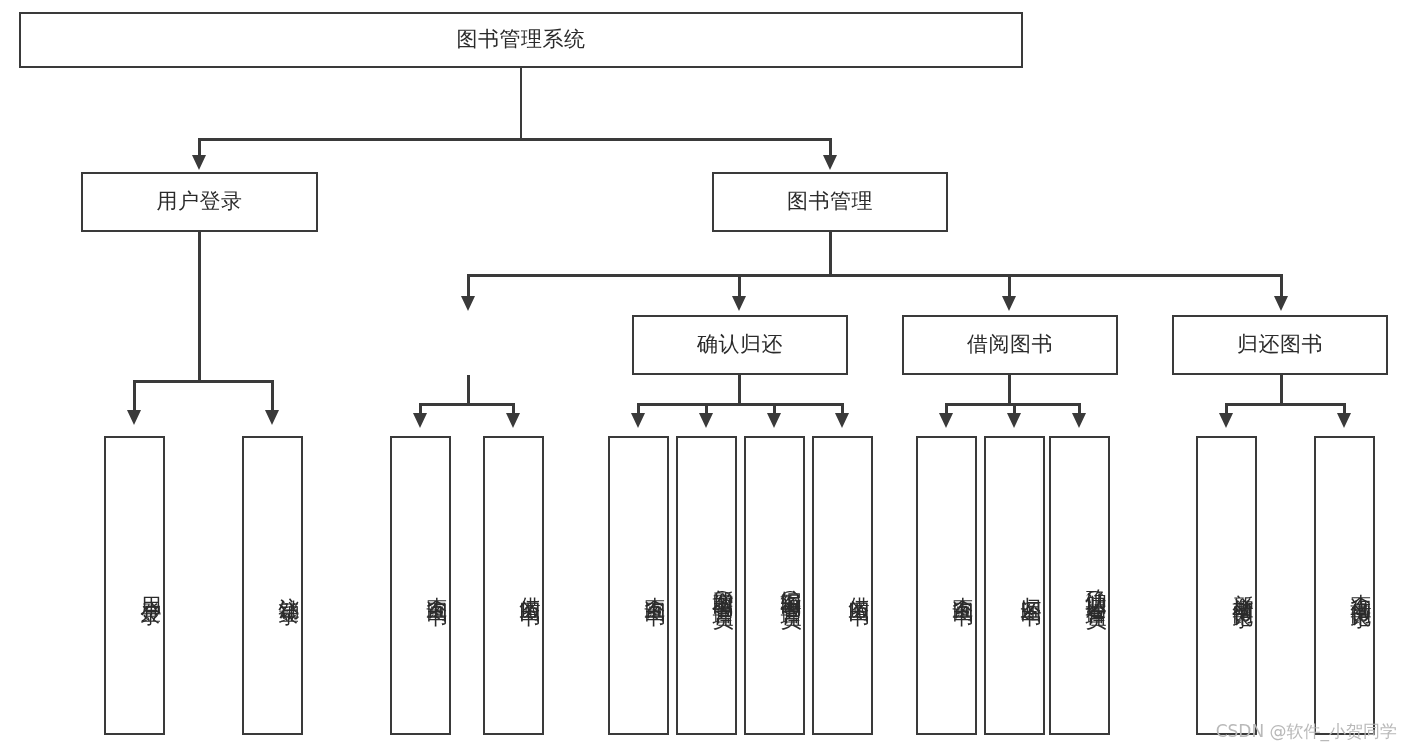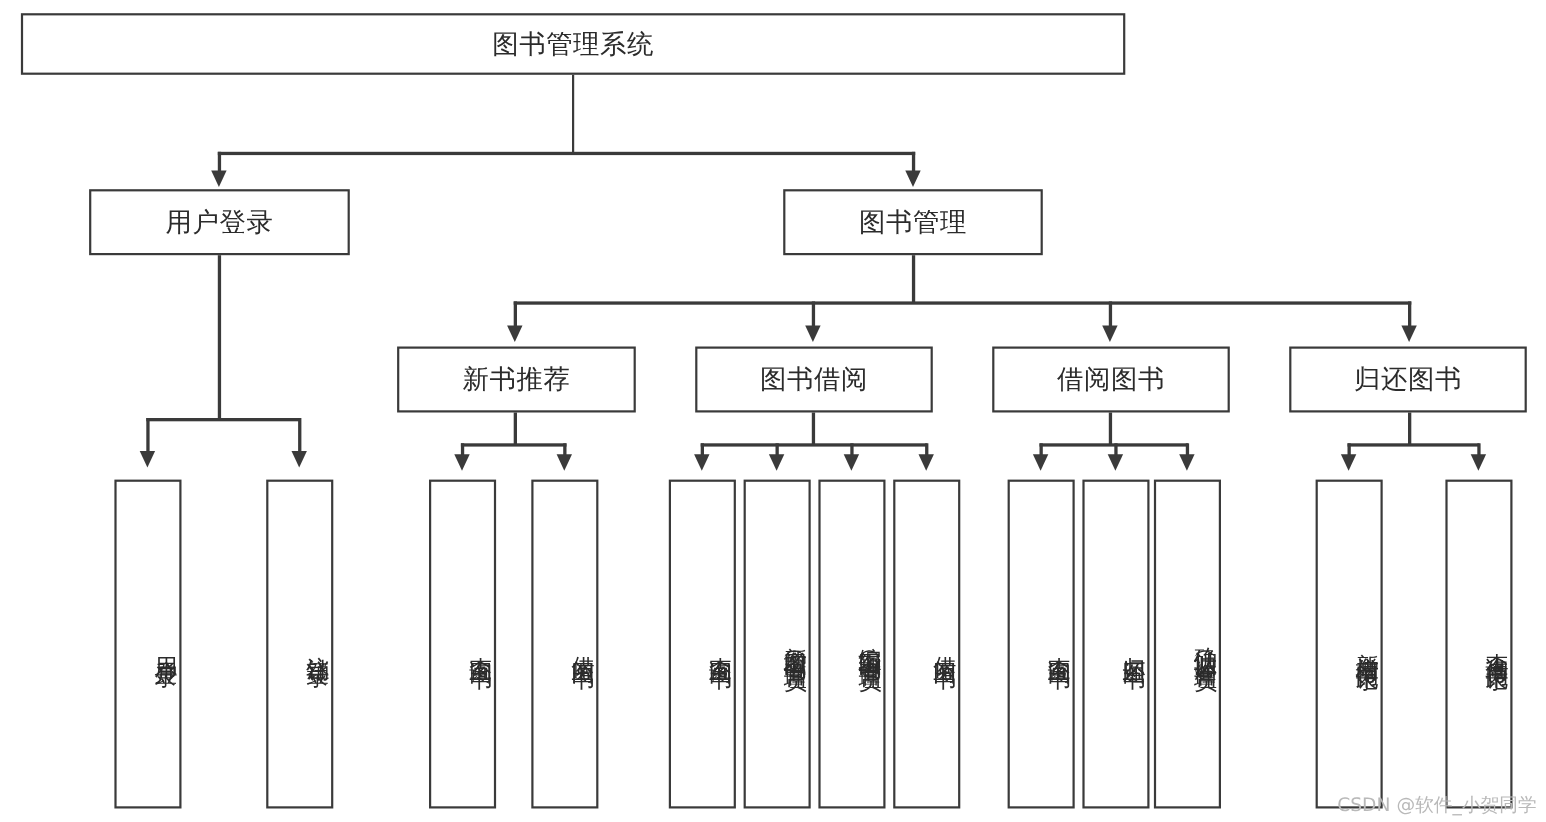--- a/index.html
+++ b/index.html
@@ -21,21 +21,21 @@
     box-sizing:border-box;
     background:#ffffff;
     border:2.5px solid #3a3a3a;
     display:flex;
     align-items:center;
     justify-content:center;
     color:#2b2b2b;
     letter-spacing:0.5px;
   }
   .node.h{
-    font-size:24px;
+    font-size:21px;
     line-height:1.1;
     white-space:nowrap;
   }
   .node.v{
     font-size:21px;
     writing-mode:vertical-rl;
     text-orientation:upright;
     line-height:1.15;
     letter-spacing:3px;
     padding:6px 0;
@@ -118,25 +118,22 @@
   <div class="edge hline" style="left:467px; top:274px; width:816px;"></div>
   <div class="edge vline" style="left:467px; top:274px; height:25px;"></div>
   <div class="arrow" style="left:461px; top:296px;"></div>
   <div class="edge vline" style="left:738px; top:274px; height:25px;"></div>
   <div class="arrow" style="left:732px; top:296px;"></div>
   <div class="edge vline" style="left:1008px; top:274px; height:25px;"></div>
   <div class="arrow" style="left:1002px; top:296px;"></div>
   <div class="edge vline" style="left:1280px; top:274px; height:25px;"></div>
   <div class="arrow" style="left:1274px; top:296px;"></div>
 
-  <div class="node h" style="left:361px; top:315px; width:217px; height:60px;">
-    <span>新书推荐</span>
-  </div>
   <div class="node h" style="left:632px; top:315px; width:216px; height:60px;">
-    <span>图书借阅</span>
+    <span>确认归还</span>
   </div>
   <div class="node h" style="left:902px; top:315px; width:216px; height:60px;">
     <span>借阅图书</span>
   </div>
   <div class="node h" style="left:1172px; top:315px; width:216px; height:60px;">
     <span>归还图书</span>
   </div>
 
   <div class="edge vline" style="left:467px; top:375px; height:30px;"></div>
   <div class="edge hline" style="left:419px; top:403px; width:96px;"></div>

